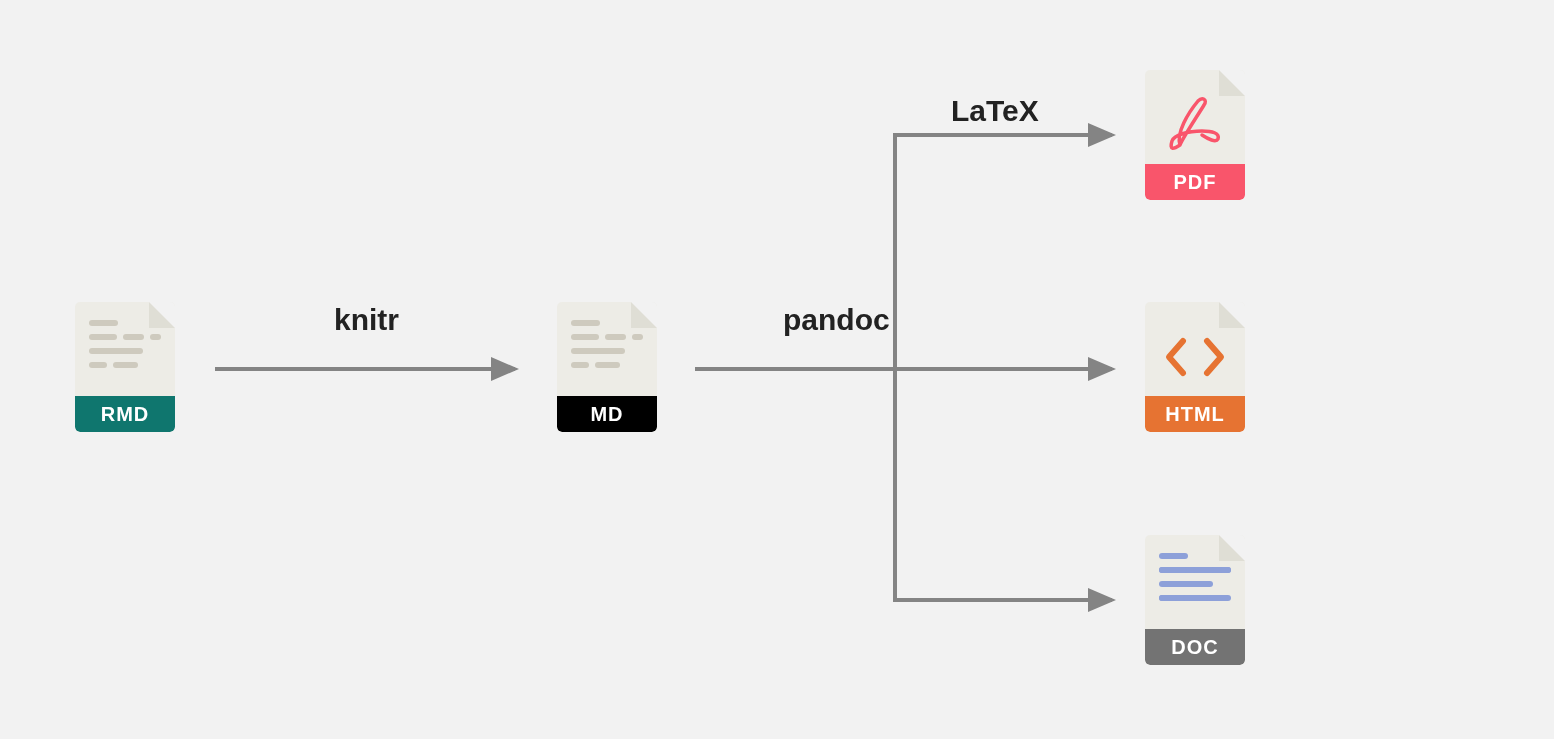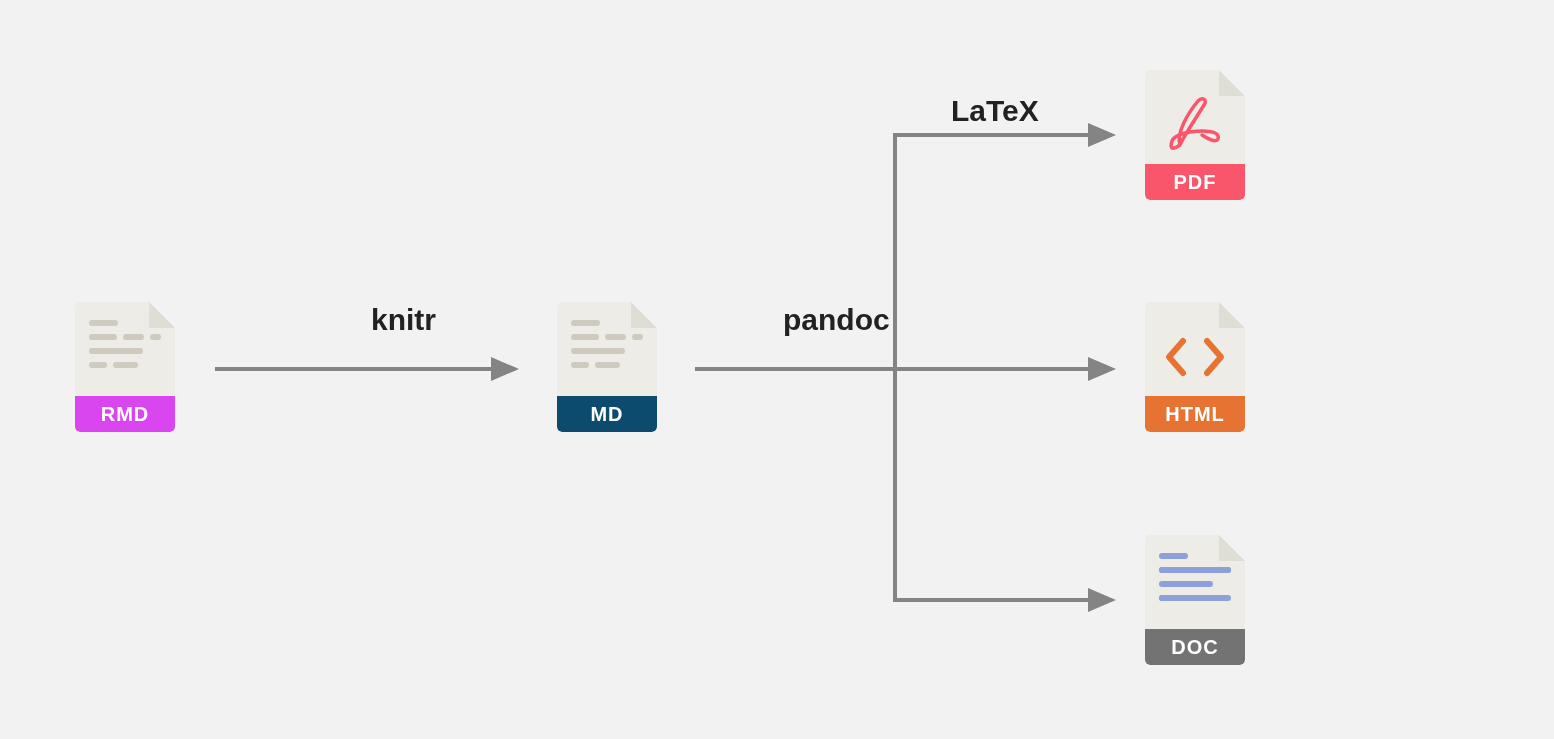--- a/index.html
+++ b/index.html
@@ -84,22 +84,22 @@
       height: 36px;
       display: flex;
       align-items: center;
       justify-content: center;
       font-weight: 700;
       color: #fff;
       font-size: 20px;
       letter-spacing: 1px;
       border-radius: 0 0 5px 5px;
     }
-    .tag-rmd { background: #d946ef; }
-    .tag-md { background: #0c4a6e; }
+    .tag-rmd { background: #0f766e; }
+    .tag-md { background: #000000; }
     .tag-pdf { background: #f9556b; }
     .tag-html { background: #e67332; }
     .tag-doc { background: #737373; }
     .icon-center {
       position: absolute;
       top: 20px;
       left: 0;
       right: 0;
       display: flex;
       justify-content: center;
@@ -208,21 +208,21 @@
           <div class="file-line dash-row">
               <span style="width:25%"></span>
               <span style="width:35%"></span>
             </div>
         </div>
         <div class="file-tag tag-doc">DOC</div>
       </div>
     </div>
   </div>
 
-  <div class="label" style="left:334px; top:303px;margin-left:37px;">knitr</div>
+  <div class="label" style="left:334px; top:303px;">knitr</div>
   <div class="label" style="left:783px; top:303px;text-align:right;">pandoc</div>
   <div class="label" style="left:951px; top:78px;margin-top:16px;">LaTeX</div>
 
   <svg class="arrows">
     <defs>
       <marker id="arrowhead" markerWidth="8" markerHeight="8" refX="6" refY="3" orient="auto">
         <polygon points="0 0, 7 3, 0 6" fill="#848484"></polygon>
       </marker>
     </defs>
 

